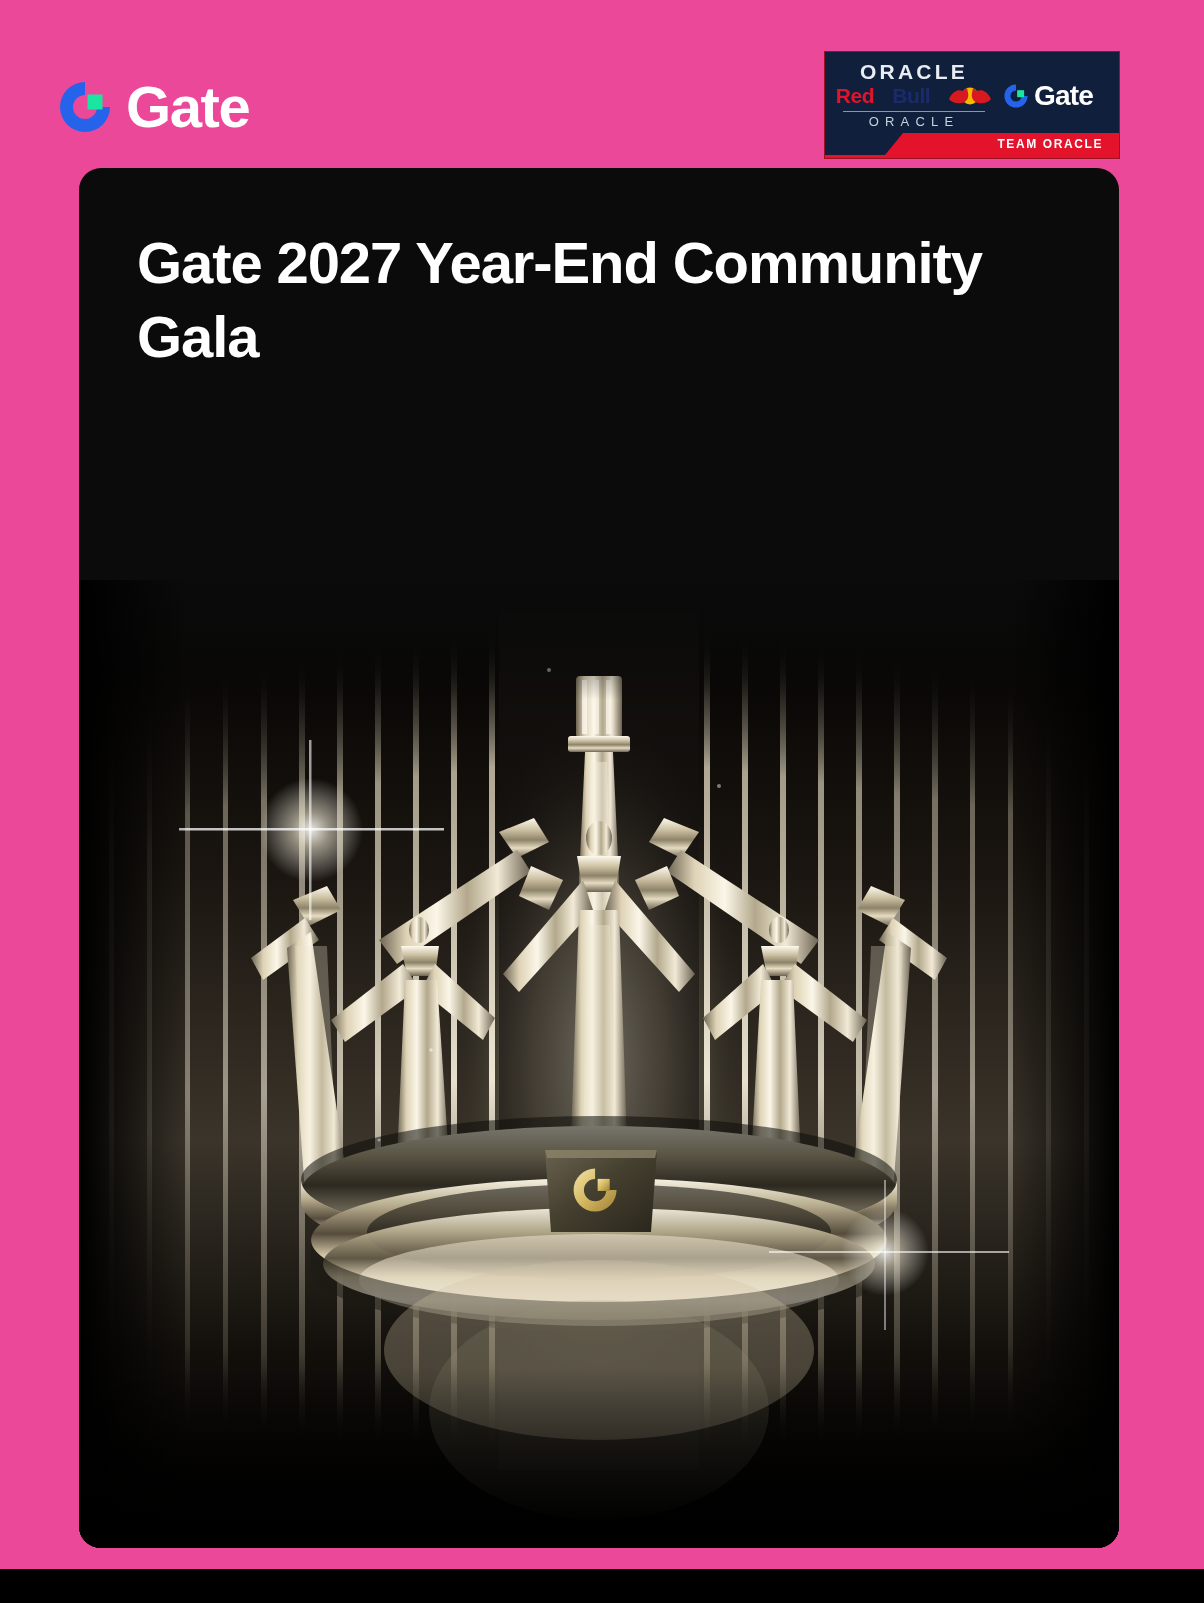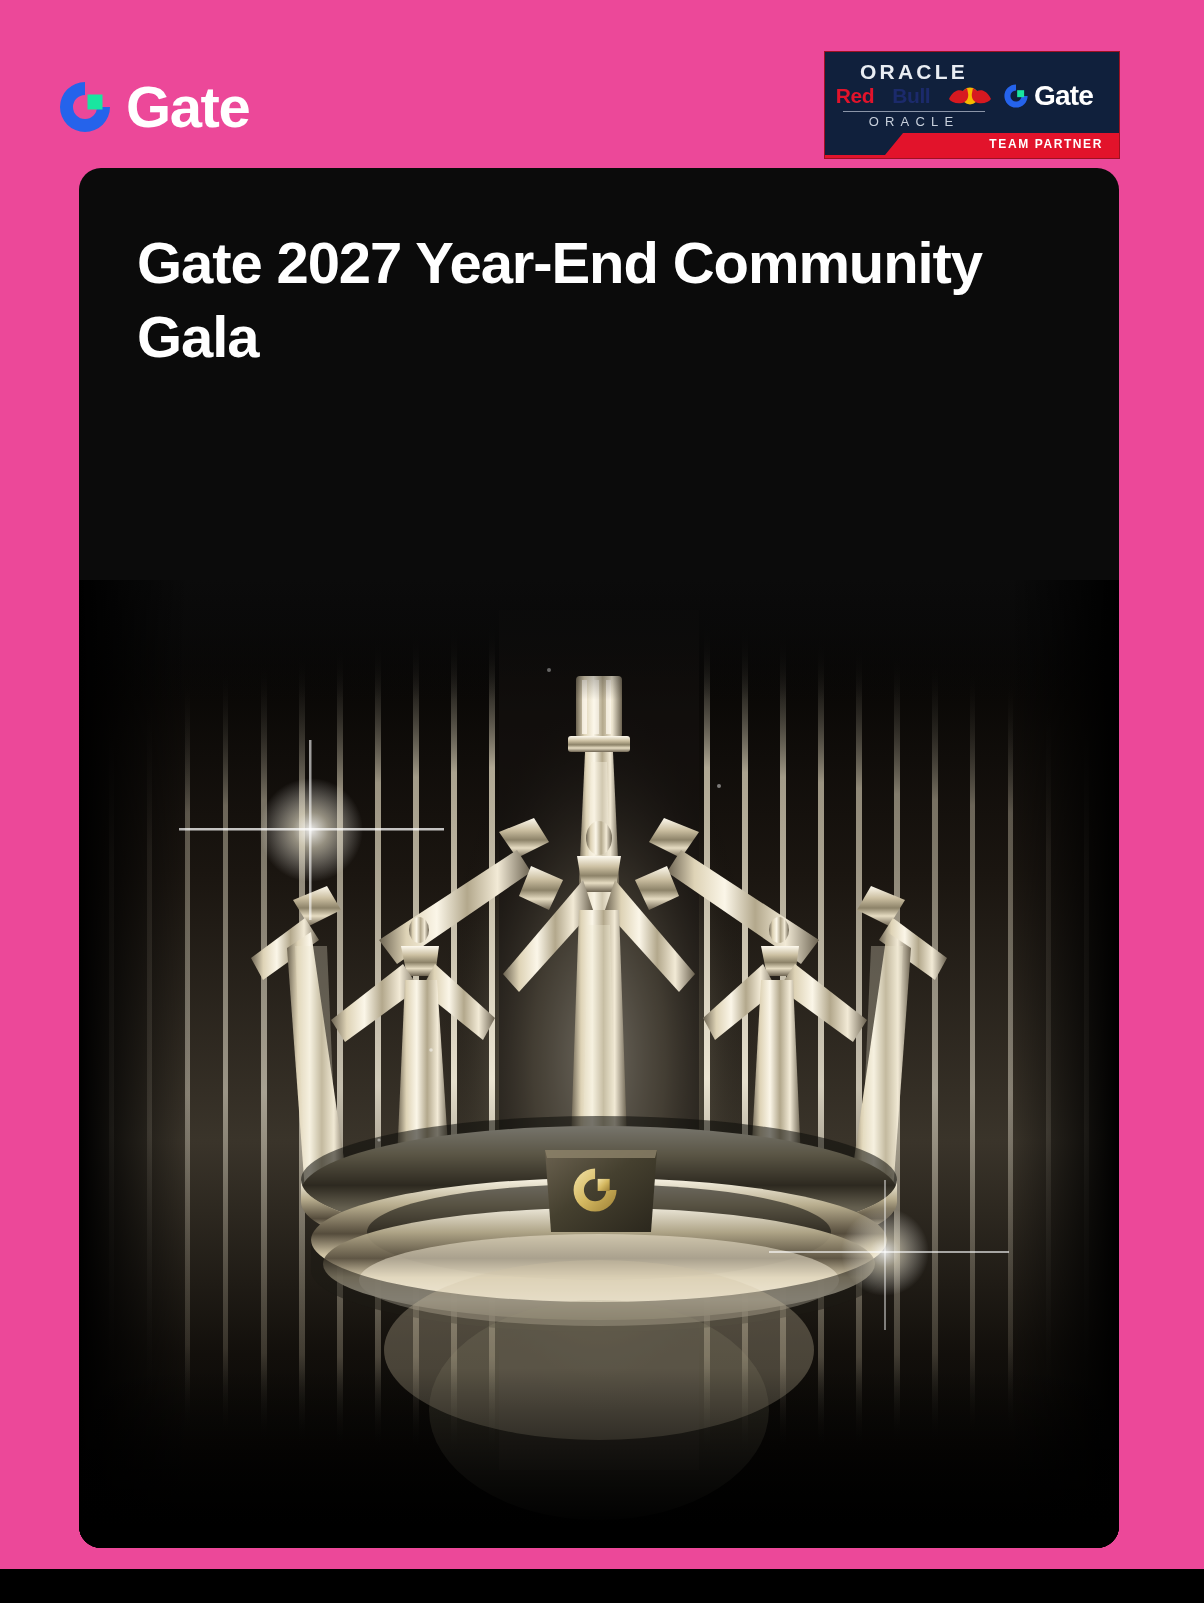--- a/index.html
+++ b/index.html
@@ -159,21 +159,21 @@
           </svg>
         </span>
         <span class="rb-gate-word">Gate</span>
       </div>
 
       <div class="partner-strip">
         <svg class="partner-strip-bg" viewBox="0 0 296 25" preserveAspectRatio="none" aria-hidden="true">
           <polygon points="296,0 296,25 0,25 0,22 60,22 78,0" fill="#e2132b"></polygon>
           <rect x="0" y="22" width="296" height="3" fill="#e2132b"></rect>
         </svg>
-        <span class="partner-strip-label">TEAM PARTNER</span>
+        <span class="partner-strip-label">TEAM ORACLE</span>
       </div>
     </div>
   </div>
 
   <div class="card">
 
     <div class="card-titles">
       <h1 class="title">Gate 2027 Year-End Community Gala</h1>
     </div>
 

